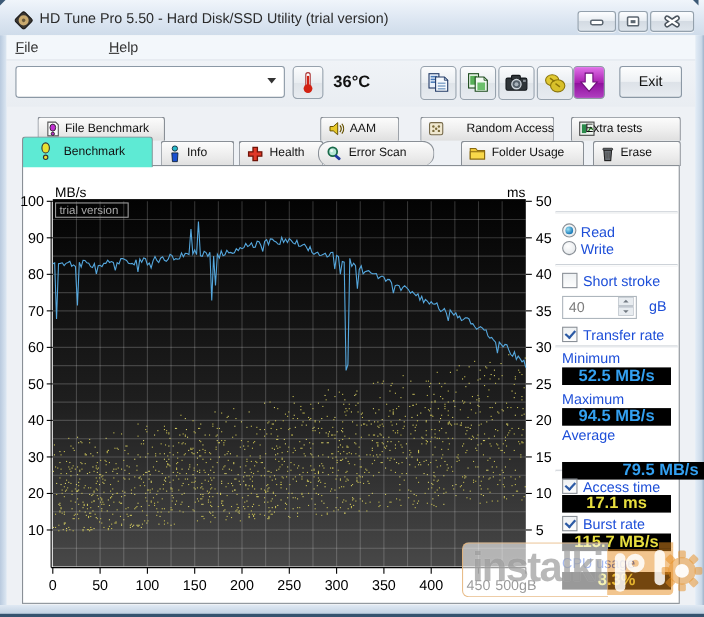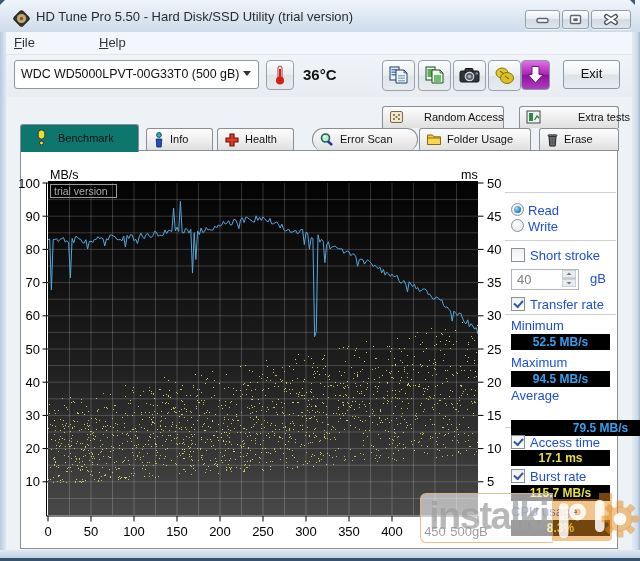--- a/index.html
+++ b/index.html
@@ -34,32 +34,32 @@
 #tb1{left:382px;top:60px;width:31px;height:29px;}
 #tb2{left:418px;top:60px;width:31px;height:29px;}
 #tb3{left:453px;top:60px;width:31px;height:29px;}
 #tb4{left:488px;top:60px;width:31px;height:29px;}
 #tbp{left:521px;top:60px;width:27px;height:28px;border:1px solid #8d98a3;border-radius:4px;background:linear-gradient(#e070e8,#a820b0 50%,#8f0f9d 51%,#b03fc0);}
 #exit{left:563px;top:60px;width:55px;height:27px;border:1px solid #8b98a5;border-radius:3px;background:linear-gradient(#fdfefe,#eef1f4 48%,#dde2e8 52%,#e8ecf1);font-size:13px;color:#111;text-align:center;line-height:26px;}
 
 .tab{position:absolute;border:1px solid #898f96;border-bottom:none;border-radius:3px 3px 0 0;background:linear-gradient(#fcfcfc,#ececec 60%,#dfdfdf);font-size:11px;color:#111;white-space:nowrap;}
 .tab .ic{position:absolute;left:6px;top:3px;}
 .tab .tx{position:absolute;top:4px;}
-.tabactive{background:#0f766e;z-index:5;}
+.tabactive{background:#5eead4;z-index:5;}
 
 #panel{left:20px;top:150px;width:598px;height:399px;background:#fff;border:1px solid #898f96;box-sizing:border-box;z-index:1;}
 
 .ctl{position:absolute;font-size:13px;color:#1d4ed8;}
 .sep{position:absolute;width:111px;height:1px;background:#cdd2d8;border-bottom:1px solid #fff;}
 #startbtn{left:515px;top:163px;width:77px;height:20px;border:1px solid #707070;border-radius:3px;background:linear-gradient(#f5f5f5,#ebebeb 45%,#dcdcdc 50%,#cfcfcf);text-align:center;line-height:19px;font-size:13px;}
 .radio{position:absolute;box-sizing:border-box;width:13px;height:13px;border-radius:50%;border:1px solid #8a9097;background:radial-gradient(circle at 40% 35%,#fff,#dfe3e6);}
 .radio.sel::after{content:"";position:absolute;left:2px;top:2px;width:7px;height:7px;border-radius:50%;background:radial-gradient(circle at 35% 35%,#9ee3f5,#1a7ab8 70%);}
 .cb{position:absolute;box-sizing:border-box;width:14px;height:14px;border:1px solid #8a9097;background:linear-gradient(#eef1f3,#fdfdfd);}
 .cb.on::after{content:"";position:absolute;left:2px;top:2px;width:7px;height:4px;border-left:2px solid #2c5aa5;border-bottom:2px solid #2c5aa5;transform:rotate(-48deg);}
-.vbox{position:absolute;left:511px;width:99px;height:16px;background:#000;font-size:12px;font-weight:bold;text-align:center;line-height:16px;}
+.vbox{position:absolute;left:511px;width:99px;height:16px;background:#000;font-size:15px;font-weight:bold;text-align:center;line-height:16px;}
 .blue{color:#33a0f0;}
 .yel{color:#e8df3f;}
 #spin{left:511px;top:269px;width:66px;height:19px;background:#fff;border:1px solid #aeb6bd;}
 
 #wm{left:420px;top:493px;width:132px;height:48px;background:rgba(255,255,255,0.60);border:1px solid rgba(228,178,118,0.85);border-right:none;border-radius:6px 0 0 6px;z-index:30;}
 #wmtext{left:429px;top:495px;font-size:38px;font-weight:bold;letter-spacing:-1.5px;color:rgba(118,118,118,0.52);text-shadow:0 0 1px rgba(255,255,255,0.45);z-index:31;}
 #wmbadge{left:552px;top:499px;width:60px;height:42px;background:rgba(230,140,30,0.5);border-radius:0 0 4px 0;z-index:31;}
 #wmpl{left:551px;top:493px;z-index:32;}
 #wmgear{left:601px;top:500px;z-index:33;}
 </style></head><body>
@@ -96,21 +96,20 @@
           <path d="M14.5 5.5 L23.5 11.5 M23.5 5.5 L14.5 11.5" stroke="#4d565f" stroke-width="5"></path>
           <path d="M14.5 5.5 L23.5 11.5 M23.5 5.5 L14.5 11.5" stroke="#fff" stroke-width="2.2"></path>
         </g>
       </svg>
     </div>
 <div class="abs" id="menubar"></div>
 <div class="abs menuitem" style="left:14px;top:35px;"><u>F</u>ile</div>
 <div class="abs menuitem" style="left:55px;top:35px;margin-left:44px;"><u>H</u>elp</div>
 <div class="abs" id="toolbar"></div>
 <div class="abs" id="combo"></div>
-<div class="abs" id="combotext">WDC WD5000LPVT-00G33T0 (500 gB)</div>
 <div class="abs" id="comboarrow"></div>
 <div class="abs toolbtn" id="thermo">
       <svg class="glyph" viewBox="0 0 26 28">
         <rect x="11" y="5" width="4" height="13" rx="2" fill="#fff" stroke="#a33" stroke-width="1"></rect>
         <circle cx="13" cy="19.5" r="4" fill="#d22213"></circle>
         <rect x="12" y="8" width="2" height="11" fill="#d22213"></rect>
       </svg>
     </div>
 <div class="abs" id="temp">36°C</div>
 <div class="abs toolbtn" id="tb1">
@@ -150,62 +149,77 @@
         <ellipse cx="18" cy="17" rx="6.5" ry="5.5" fill="#d8c02a" stroke="#8a7408" stroke-width="1"></ellipse>
         <path d="M11 10 l4 3 M16 15 l4 3" stroke="#8a7408" stroke-width="1.2"></path>
       </svg>
     </div>
 <div class="abs" id="tbp">
       <svg class="glyph" viewBox="0 0 27 28">
         <path d="M13.5 22 L6 13.5 L10 13.5 L10 5.5 L17 5.5 L17 13.5 L21 13.5 Z" fill="#fff" stroke="#70107c" stroke-width="1"></path>
       </svg>
     </div>
 <div class="abs" id="exit">Exit</div>
+<div class="tab" style="left:34px;top:106px;width:114px;height:21px;">
+      <svg class="ic" width="14" height="15" viewBox="0 0 14 15">
+        <path d="M2.5 1 h7 l2.5 2.5 v10 h-9.5 z" fill="#fdfdfd" stroke="#555"></path>
+        <ellipse cx="7" cy="6" rx="2.6" ry="3.2" fill="#c030d0" stroke="#222" stroke-width=".8"></ellipse>
+        <circle cx="7" cy="11.6" r="1.5" fill="#c030d0" stroke="#222" stroke-width=".8"></circle>
+      </svg>
+      <span class="tx" style="left:24px;">File Benchmark</span>
+    </div>
 <div class="tab" style="left:170px;top:106px;width:98px;height:21px;margin-top:48px;">
       <svg class="ic" width="15" height="14" viewBox="0 0 15 14">
         <rect x="1" y="1" width="13" height="12" fill="#e8f4e8" stroke="#444"></rect>
         <rect x="3" y="7" width="2.2" height="4.5" fill="#30a030"></rect>
         <rect x="6.2" y="4" width="2.2" height="7.5" fill="#48c048"></rect>
         <rect x="9.4" y="6" width="2.2" height="5.5" fill="#30a030"></rect>
       </svg>
       <span class="tx" style="left:26px;">Disk monitor</span>
+    </div>
+<div class="tab" style="left:291px;top:106px;width:70px;height:21px;">
+      <svg class="ic" width="15" height="14" viewBox="0 0 15 14">
+        <path d="M2 5 h3 l4-3.5 v11 L5 9 H2 z" fill="#e8c828" stroke="#665200" stroke-width=".9"></path>
+        <path d="M11 4 q2.5 3 0 6 M12.8 2.5 q3.5 4.5 0 9" fill="none" stroke="#665200" stroke-width="1.1"></path>
+      </svg>
+      <span class="tx" style="left:26px;">AAM</span>
     </div>
 <div class="tab" style="left:382px;top:106px;width:120px;height:21px;">
       <svg class="ic" width="15" height="14" viewBox="0 0 15 14">
         <rect x="1.5" y="1.5" width="12" height="11" rx="1.5" fill="#f0e8d0" stroke="#776a4a"></rect>
         <circle cx="5" cy="5" r="1.1" fill="#7a6a3a"></circle>
         <circle cx="10" cy="5" r="1.1" fill="#7a6a3a"></circle>
         <circle cx="5" cy="9" r="1.1" fill="#7a6a3a"></circle>
         <circle cx="10" cy="9" r="1.1" fill="#7a6a3a"></circle>
         <circle cx="7.5" cy="7" r="1.1" fill="#7a6a3a"></circle>
       </svg>
       <span class="tx" style="left:26px;margin-left:15px;">Random Access</span>
     </div>
 <div class="tab" style="left:519px;top:106px;width:98px;height:21px;">
       <svg class="ic" width="15" height="14" viewBox="0 0 15 14">
         <rect x="1" y="1" width="13" height="12" fill="#eef4ee" stroke="#444"></rect>
         <rect x="3" y="3" width="4" height="8" fill="#2a8a4a"></rect>
         <path d="M8.5 10 L11 6 L13 8" fill="none" stroke="#208020" stroke-width="1.2"></path>
       </svg>
-      <span class="tx" style="left:12px;margin-left:46px;">Extra tests</span>
+      <span class="tx" style="left:12px;">Extra tests</span>
     </div>
 <div class="tab" style="left:146px;top:128px;width:65px;height:22px;">
       <svg class="ic" width="12" height="16" viewBox="0 0 12 16">
         <circle cx="6" cy="3" r="2.4" fill="#28b8c8" stroke="#123" stroke-width=".8"></circle>
         <path d="M3.2 7 h5.6 l-0.6 8 h-4.4 z" fill="#1a50d0" stroke="#123" stroke-width=".8"></path>
       </svg>
       <span class="tx" style="left:23px;">Info</span>
     </div>
 <div class="tab" style="left:217px;top:128px;width:75px;height:22px;">
       <svg class="ic" width="16" height="16" viewBox="0 0 16 16">
         <path d="M6 2 h4 v4 h4 v4 h-4 v4 H6 v-4 H2 V6 h4 z" fill="#e03828" stroke="#701408" stroke-width="1.2"></path>
       </svg>
       <span class="tx" style="left:27px;">Health</span>
     </div>
-<div class="tab" style="left:312px;top:128px;width:104px;height:22px;border-radius:11px;">
+<div class="tab" style="left:289px;top:128px;width:104px;height:22px;border-radius:11px;">
       <svg class="ic" width="16" height="15" viewBox="0 0 16 15">
         <circle cx="6.5" cy="6" r="4" fill="#b8e8d8" stroke="#1a6a4a" stroke-width="1.6"></circle>
         <circle cx="5.5" cy="5" r="1.3" fill="#fff" opacity=".8"></circle>
         <rect x="9.5" y="8.2" width="6" height="2.6" rx="1" transform="rotate(40 9.5 8.2)" fill="#2038a0"></rect>
       </svg>
       <span class="tx" style="left:27px;">Error Scan</span>
     </div>
 <div class="tab" style="left:419px;top:128px;width:110px;height:22px;">
       <svg class="ic" width="16" height="14" viewBox="0 0 16 14">
         <path d="M1.5 3 h5 l1.5 1.8 h6.5 v7.7 h-13 z" fill="#f0c838" stroke="#8a6a10"></path>

